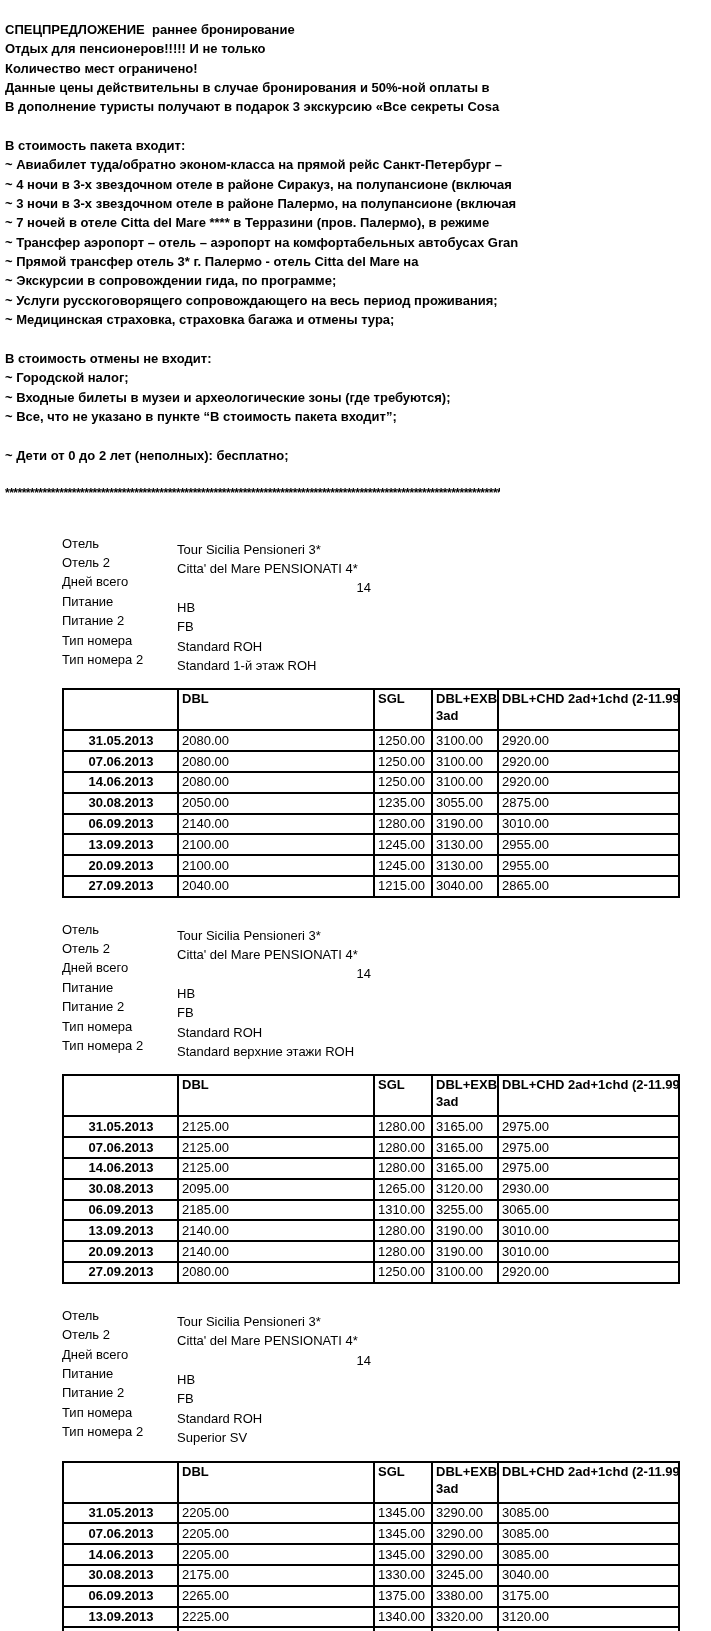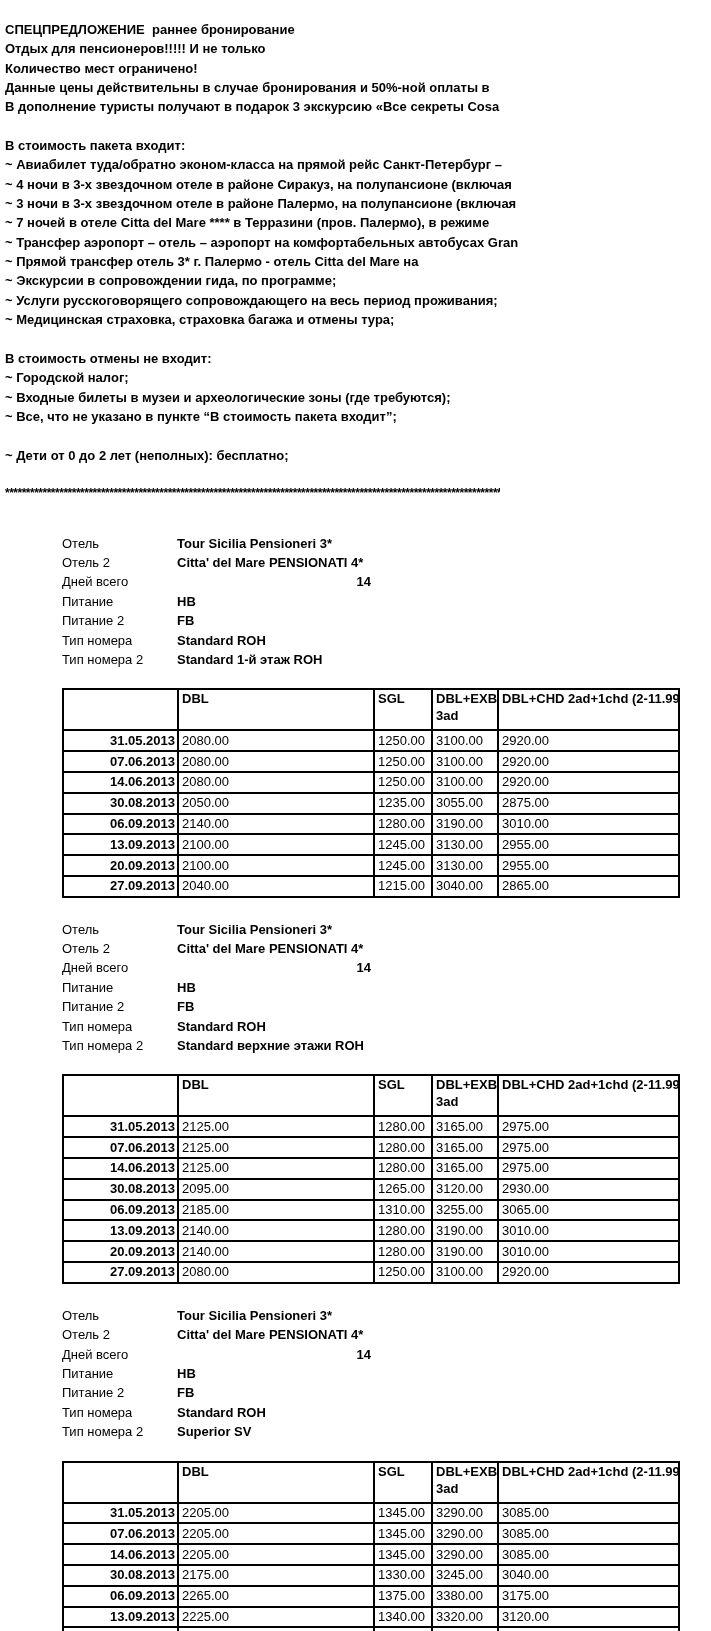--- a/index.html
+++ b/index.html
@@ -15,36 +15,36 @@
     height: 19.35px; line-height: 19.35px;
     padding-left: 5px; white-space: pre; overflow: hidden;
   }
   .separator {
     width: 500px; font-size: 12px; letter-spacing: -0.5px;
   }
   .blocks > .offer-block { margin-top: 22px; margin-left: 62px; }
   .blocks > .offer-block:first-child { margin-top: 30px; }
   .info-row { display: flex; height: 19.4px; line-height: 19.4px; }
   .info-label { width: 115px; font-weight: 400; flex: 0 0 115px; }
-  .info-value { font-weight: 700; white-space: pre; }
+  .info-value { font-weight: 400; white-space: pre; margin-top: 6px; }
   .info-value.num { width: 194px; text-align: right; }
   .price-table {
     border-collapse: collapse; table-layout: fixed;
     width: 618px; margin-top: 19px;
   }
   .price-table th, .price-table td {
     border: 2px solid #000; padding: 0 2px 0 3px; overflow: hidden;
   }
   .price-table th {
     text-align: left; vertical-align: top;
     font-weight: 700; height: 41px; line-height: 17px;
   }
   .price-table th:last-child { white-space: nowrap; }
   .price-table td { height: 20.8px; font-weight: 400; line-height: 18px; }
-  .price-table td:first-child { text-align: right; font-weight: 700; }
+  .price-table td:first-child { text-align: center; font-weight: 700; }
 </style>
 </head>
 <body>
 
 <div class="page">
   <div class="top-text">
       <div class="line">СПЕЦПРЕДЛОЖЕНИЕ  раннее бронирование</div>
       <div class="line">Отдых для пенсионеров!!!!! И не только</div>
       <div class="line">Количество мест ограничено!</div>
       <div class="line">Данные цены действительны в случае бронирования и 50%-ной оплаты в</div>

